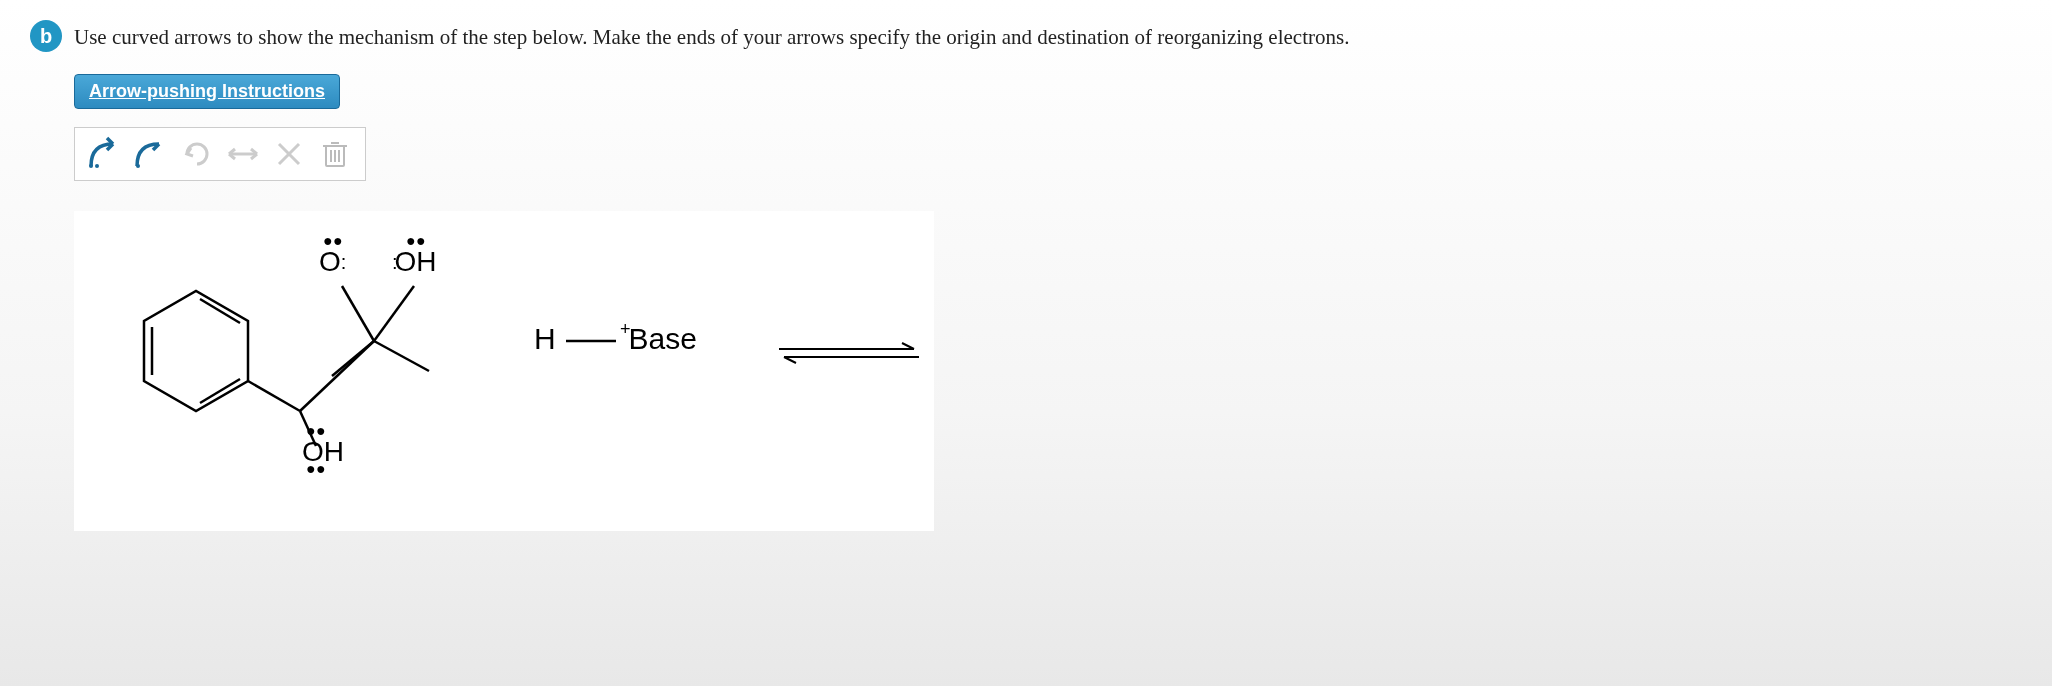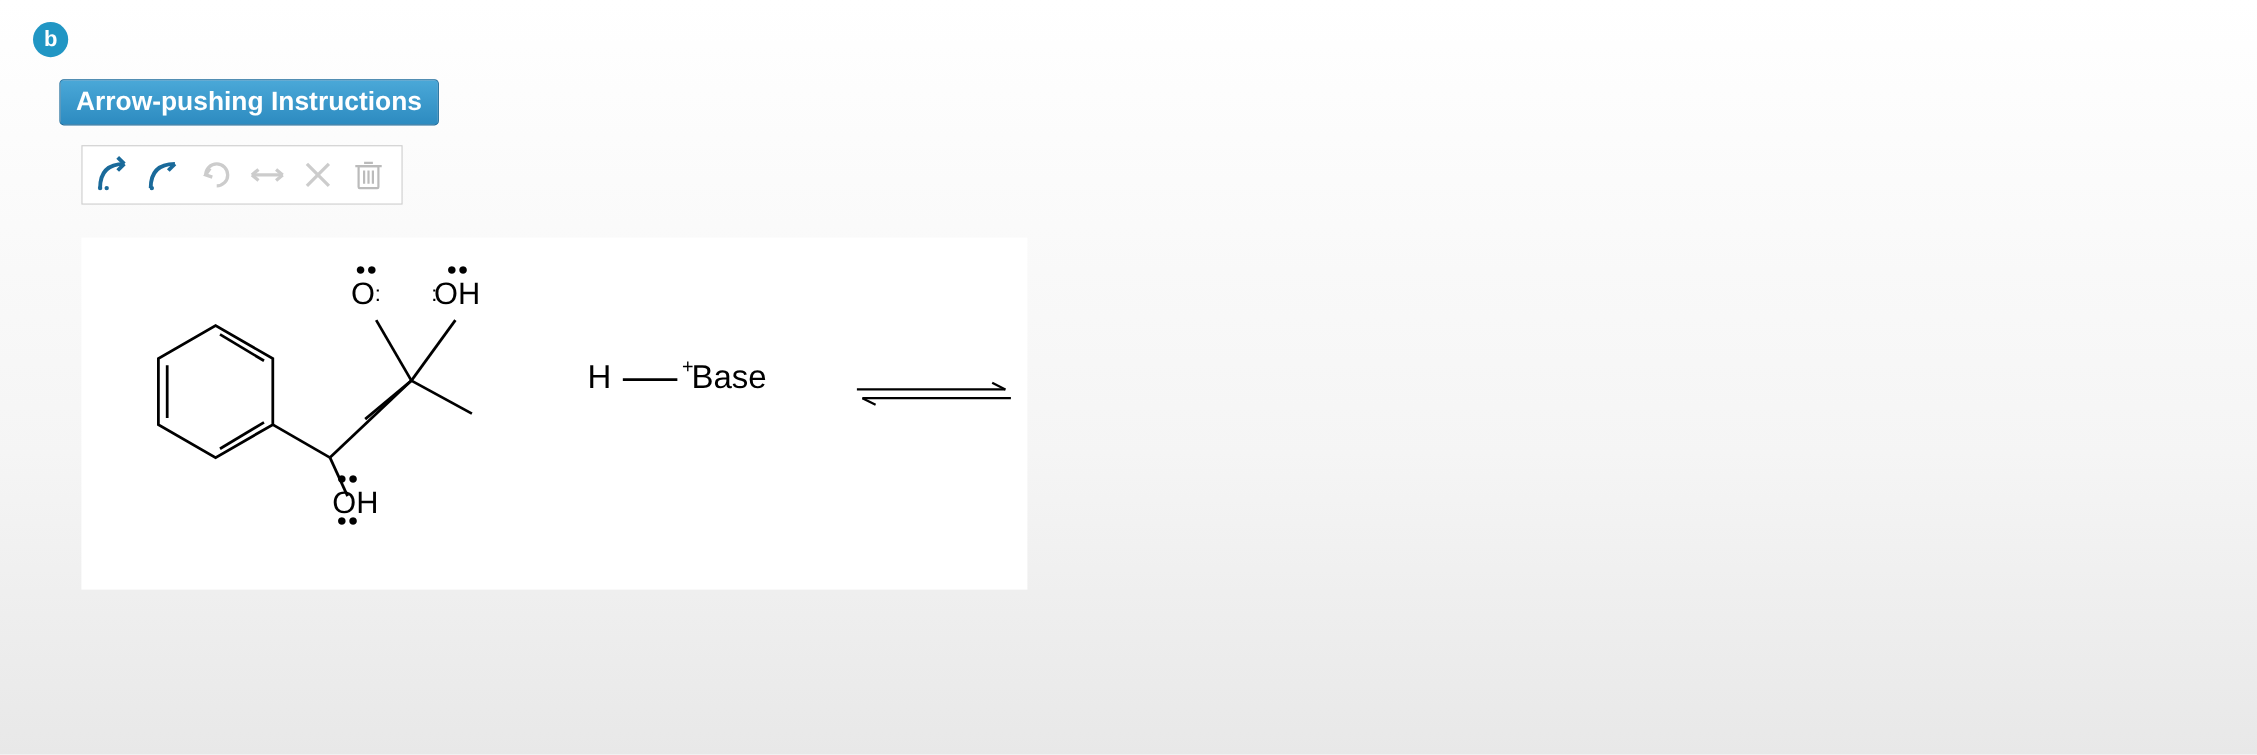--- a/index.html
+++ b/index.html
@@ -34,27 +34,28 @@
       color: #222;
       line-height: 1.5;
       padding-top: 2px;
     }
     .instructions-btn {
       display: inline-block;
       background: linear-gradient(to bottom, #4aa8d8, #2d8bc0);
       color: white;
       font-family: Arial, sans-serif;
       font-weight: bold;
-      font-size: 24px;
+      font-size: 18px;
       padding: 6px 14px;
       border-radius: 4px;
       border: 1px solid #1a6a9a;
-      margin-left: 24px;
+      margin-left: 44px;
       margin-bottom: 18px;
       cursor: pointer;
+      text-decoration: underline;
     }
     .toolbar {
       display: flex;
       align-items: center;
       gap: 6px;
       background: white;
       border: 1px solid #ccc;
       padding: 6px 10px;
       margin-left: 44px;
       width: fit-content;
@@ -102,20 +103,21 @@
       top: 128px;
     }
   </style>
 </head>
 <body>
 
 
 
 <div class="header-row">
   <div class="bullet-circle">b</div>
+  <div class="prompt-text">Use curved arrows to show the mechanism of the step below. Make the ends of your arrows specify the origin and destination of reorganizing electrons.</div>
 </div>
 
 <div class="instructions-btn">Arrow-pushing Instructions</div>
 
 <div class="toolbar">
   <button class="tool-btn">
     <svg width="36" height="36" viewBox="0 0 36 36">
       <path d="M 4 30 Q 4 8, 26 8" stroke="#1a6a9a" stroke-width="3.5" fill="none"></path>
       <path d="M 26 8 L 20 2 M 26 8 L 20 14" stroke="#1a6a9a" stroke-width="3.5" fill="none"></path>
       <circle cx="4" cy="30" r="2" fill="#1a6a9a"></circle>

